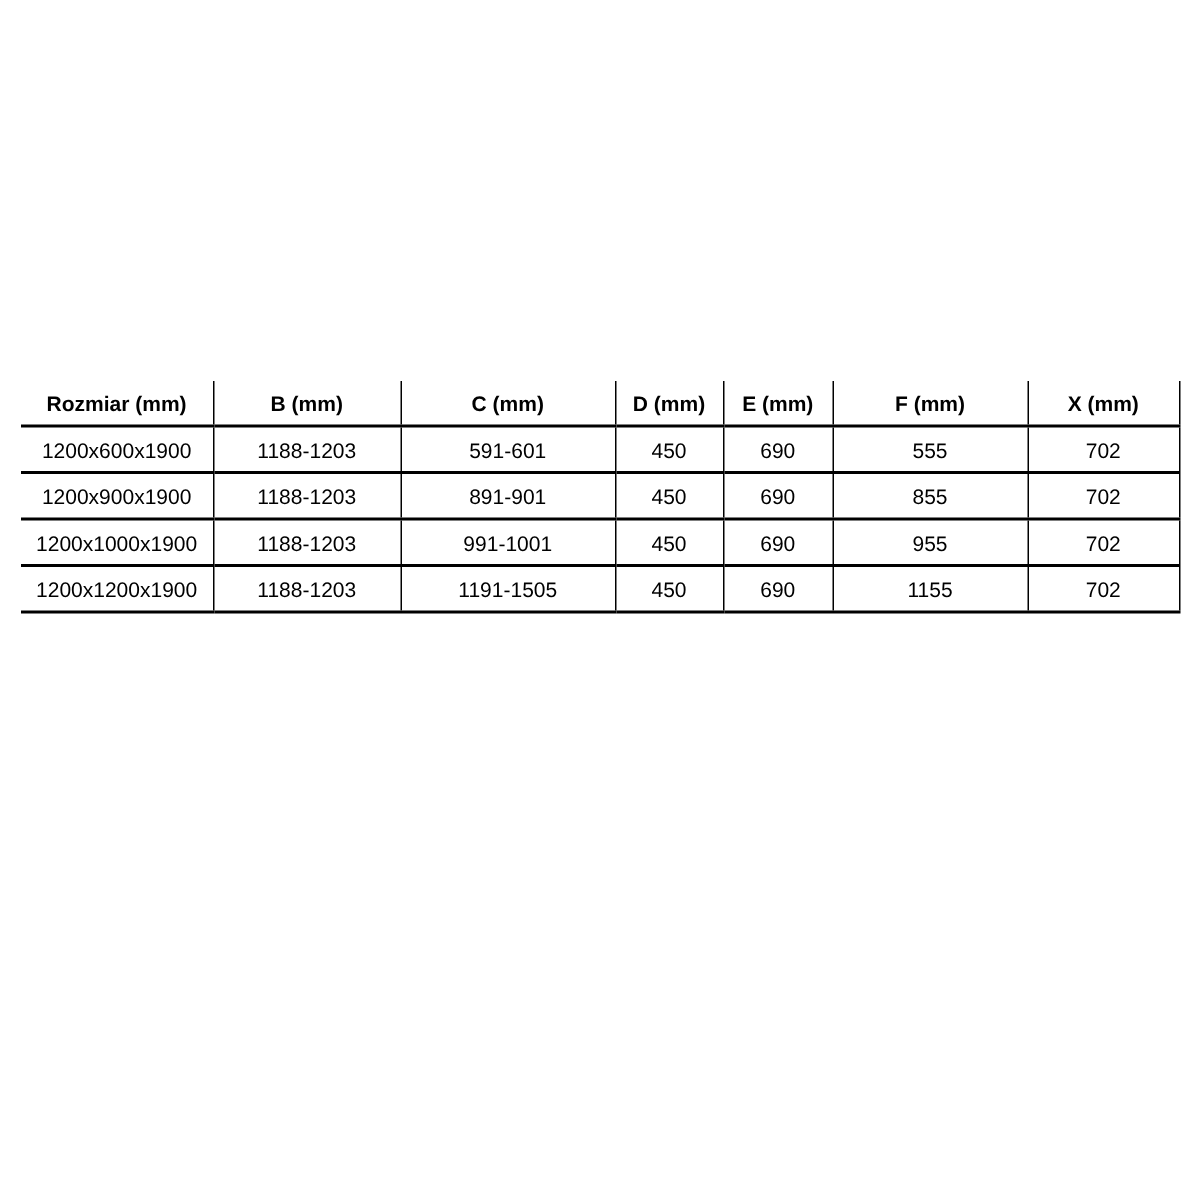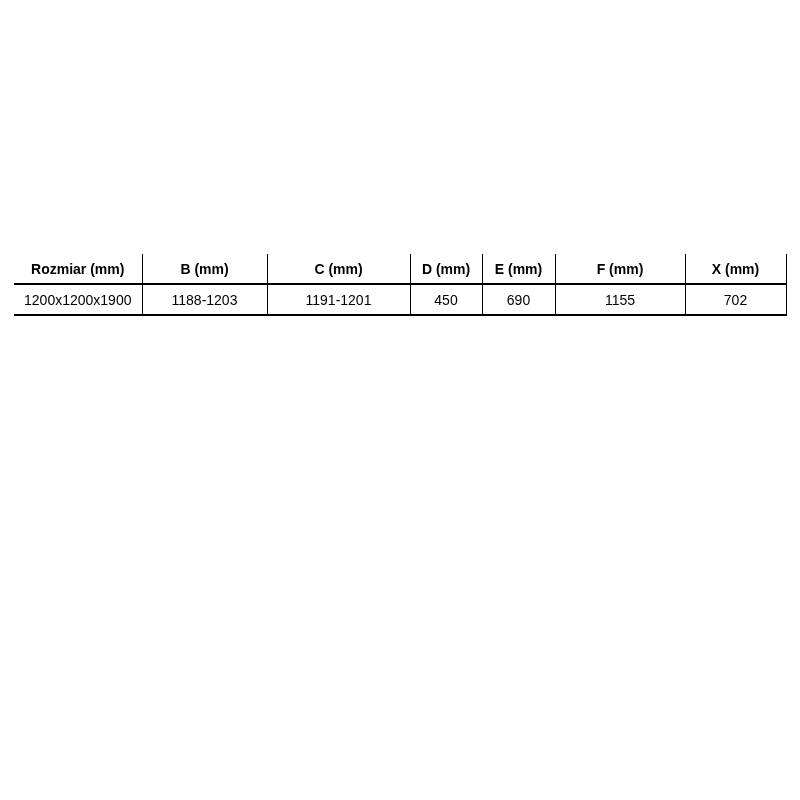--- a/index.html
+++ b/index.html
@@ -75,23 +75,50 @@
           <th>B (mm)</th>
           <th>C (mm)</th>
           <th>D (mm)</th>
           <th>E (mm)</th>
           <th>F (mm)</th>
           <th>X (mm)</th>
         </tr>
     </thead>
     <tbody>
         <tr>
+          <td>1200x600x1900</td>
+          <td>1188-1203</td>
+          <td>591-601</td>
+          <td>450</td>
+          <td>690</td>
+          <td>555</td>
+          <td>702</td>
+        </tr>
+        <tr>
+          <td>1200x900x1900</td>
+          <td>1188-1203</td>
+          <td>891-901</td>
+          <td>450</td>
+          <td>690</td>
+          <td>855</td>
+          <td>702</td>
+        </tr>
+        <tr>
+          <td>1200x1000x1900</td>
+          <td>1188-1203</td>
+          <td>991-1001</td>
+          <td>450</td>
+          <td>690</td>
+          <td>955</td>
+          <td>702</td>
+        </tr>
+        <tr>
           <td>1200x1200x1900</td>
           <td>1188-1203</td>
-          <td>1191-1201</td>
+          <td>1191-1505</td>
           <td>450</td>
           <td>690</td>
           <td>1155</td>
           <td>702</td>
         </tr>
       </tbody>
   </table>
 </div>
 
 </body></html>

